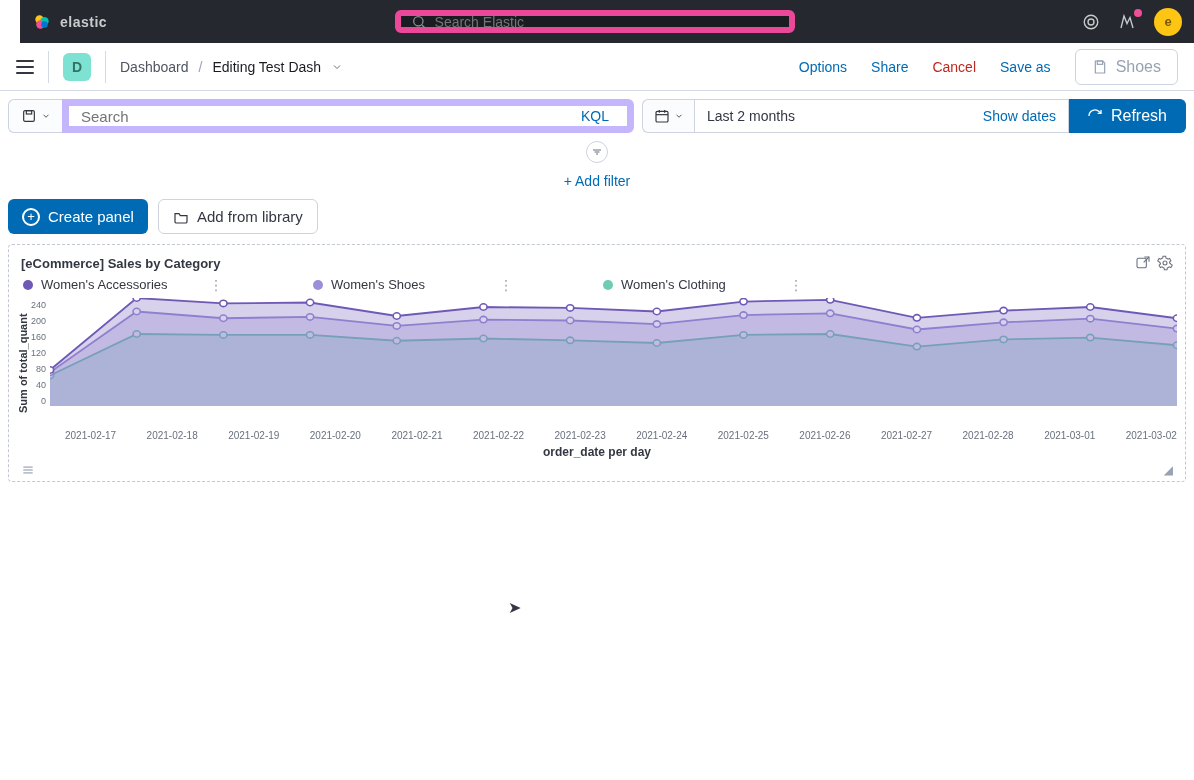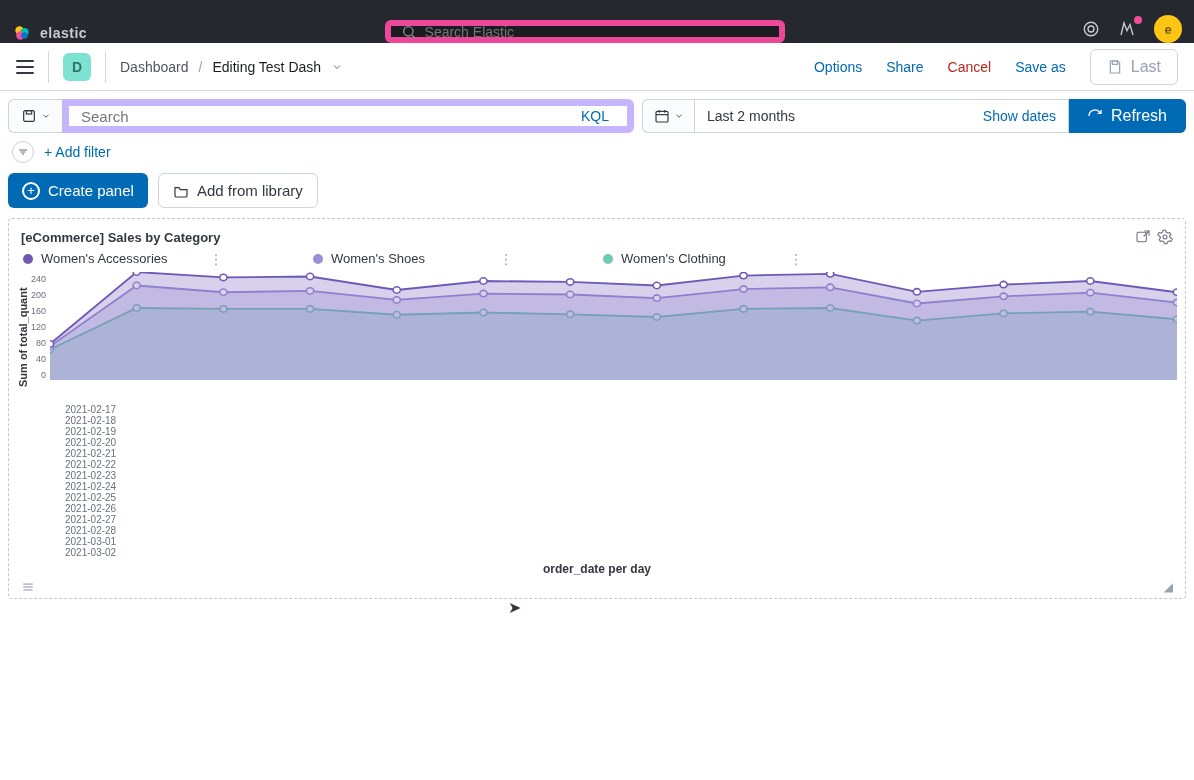--- a/index.html
+++ b/index.html
@@ -1,18 +1,18 @@
 <!DOCTYPE html>
 <html><head>
 <meta charset="utf-8">
 <style>
   * { box-sizing: border-box; margin:0; padding:0; }
   body { font-family: -apple-system, BlinkMacSystemFont, "Segoe UI", Helvetica, Arial, sans-serif; font-size:14px; color:#343741; background:#fff; width:1194px; height:780px; overflow:hidden; position:relative;}
   
-  .topbar { height:43px; background:#25282f; display:flex; align-items:flex-end; color:#c9cbcd; padding:0 12px; gap:12px;}
+  .topbar { height:43px; background:#25282f; display:flex; align-items:center; color:#c9cbcd; padding:0 12px; gap:12px;margin-left:20px;}
   .logo { display:flex; align-items:center; gap:8px; font-weight:700; letter-spacing:0.5px;}
   .logo-mark { width:20px; height:20px; position:relative;}
   .logo-mark svg { width:20px; height:20px;}
   .search-elastic { margin-left:auto; margin-right:auto; width:400px; height:23px; background:#1a1c21; border:6px solid #ec4899; border-radius:6px; display:flex; align-items:center; padding:0 10px; gap:8px; color:#8a8d93;}
   .search-elastic input { flex:1; background:transparent; border:none; outline:none; color:#c9cbcd; font-size:14px;}
   .top-icons { display:flex; align-items:center; gap:18px;}
   .top-icon { width:18px; height:18px; color:#c9cbcd; position:relative;}
   .notif-dot { position:absolute; top:-4px; right:-6px; width:8px; height:8px; background:#f04e98; border-radius:50%;}
   .avatar { width:28px; height:28px; background:#fec514; border-radius:50%; display:flex; align-items:center; justify-content:center; color:#7a5a00; font-weight:600; font-size:13px;}
   
@@ -36,21 +36,21 @@
   .qb-saved-btn { width:54px; border:1px solid #cdd3df; border-right:none; border-radius:6px 0 0 6px; display:flex; align-items:center; justify-content:center; gap:4px; color:#343741; background:#fbfcfd;}
   .qb-input-wrap { flex:1; border:7px solid #c4b5fd; border-radius:0 6px 6px 0; display:flex; align-items:center; padding:0 12px; gap:10px;}
   .qb-input-wrap input { flex:1; border:none; outline:none; font-size:15px; background:transparent;}
   .kql-badge { color:#006bb4; font-size:14px; padding:2px 6px;}
   .qb-right { display:flex; width:544px;}
   .date-btn { border:1px solid #cdd3df; border-right:none; border-radius:6px 0 0 6px; width:52px; display:flex; align-items:center; justify-content:center; gap:4px; background:#fbfcfd;}
   .date-range { flex:1; border:1px solid #cdd3df; display:flex; align-items:center; padding:0 12px; gap:12px;}
   .show-dates { color:#006bb4; margin-left:auto;}
   .refresh-btn { background:#006bb4; color:#fff; border:1px solid #006bb4; border-left:none; border-radius:0 6px 6px 0; padding:0 18px; display:flex; align-items:center; gap:8px; font-size:16px;}
   
-  .filterrow { padding:0 12px 10px 12px; display:flex; align-items:center; gap:10px;}
+  .filterrow { padding:0 12px 10px 12px; display:flex; align-items:center; gap:10px;flex-direction:column;}
   .filter-toggle-icon { width:22px; height:22px; border:1px solid #cdd3df; border-radius:12px; display:flex; align-items:center; justify-content:center; color:#69707d;}
   .add-filter { color:#006bb4; font-size:14px;}
   
   .actionrow { padding:0 8px 10px 8px; display:flex; gap:10px;}
   .btn-primary { background:#006bb4; color:#fff; border:none; border-radius:6px; padding:8px 14px; display:flex; align-items:center; gap:8px; font-size:15px;}
   .btn-secondary { background:#fff; border:1px solid #cdd3df; color:#343741; border-radius:6px; padding:8px 14px; display:flex; align-items:center; gap:8px; font-size:15px;}
   .plus-circle { width:18px; height:18px; border:2px solid #fff; border-radius:50%; display:flex; align-items:center; justify-content:center; font-size:13px; line-height:1;}
   
   .panel-area { padding:0 8px;}
   .panel { border:1px dashed #c2c8d3; border-radius:4px; position:relative; padding:8px 8px 4px 8px; background:#fff;}
@@ -59,21 +59,21 @@
   .panel-title-actions { display:flex; gap:6px; color:#69707d;}
   .legend-row { display:flex; gap:90px; padding:0 6px 6px 6px; font-size:13px;}
   .legend-item { display:flex; align-items:center; gap:8px; width:200px;}
   .legend-swatch { width:10px; height:10px; border-radius:50%;}
   .legend-more { margin-left:auto; color:#98a2b3; cursor:pointer; font-size:14px; line-height:1;}
   .chart-wrap { position:relative; height:130px; display:flex;}
   .ylabel { writing-mode:vertical-rl; transform:rotate(180deg); font-size:11px; font-weight:700; text-align:center; padding:4px 0;}
   .yticks { display:flex; flex-direction:column; justify-content:space-between; font-size:9px; color:#69707d; text-align:right; padding:2px 4px 22px 2px;}
   .plot { flex:1; position:relative;}
   .plot svg { position:absolute; inset:0; width:100%; height:100%;}
-  .xticks { display:flex; justify-content:space-between; font-size:10px; color:#69707d; padding:2px 0 0 48px;flex-direction:column;}
+  .xticks { display:flex; justify-content:space-between; font-size:10px; color:#69707d; padding:2px 0 0 48px;}
   .xlabel { text-align:center; font-weight:700; font-size:12px; padding:4px 0 2px 0;}
   .panel-footer-icons { display:flex; justify-content:space-between; align-items:center; padding:2px 4px 0 4px; color:#98a2b3;}
   .resize-handle { align-self:flex-end; font-size:12px; transform:rotate(0deg);}
   .cursor-arrow { position:absolute; left:508px; top:598px; font-size:16px; pointer-events:none;}
   .icon-svg { width:16px; height:16px; }
 </style>
 </head>
 <body>
 
 <div class="topbar">
@@ -132,21 +132,21 @@
   <div class="crumb-right">
     <span class="link-blue">Options</span>
     <span class="link-blue">Share</span>
     <span class="link-red">Cancel</span>
     <span class="link-blue">Save as</span>
     <span class="save-disabled">
       <svg class="icon-svg" viewBox="0 0 24 24" fill="none" stroke="currentColor" stroke-width="1.8">
           <path d="M5 3h11l3 3v15H5z"></path>
           <rect x="8" y="3" width="8" height="5"></rect>
         </svg>
-      <span>Last</span>
+      <span>Shoes</span>
     </span>
   </div>
 </div>
 
 <div class="querybar">
   <div class="qb-left">
     <div class="qb-saved-btn">
       <svg class="icon-svg" viewBox="0 0 24 24" fill="none" stroke="currentColor" stroke-width="1.8">
           <rect x="4" y="4" width="16" height="16" rx="2"></rect>
           <rect x="8" y="4" width="8" height="5"></rect>

